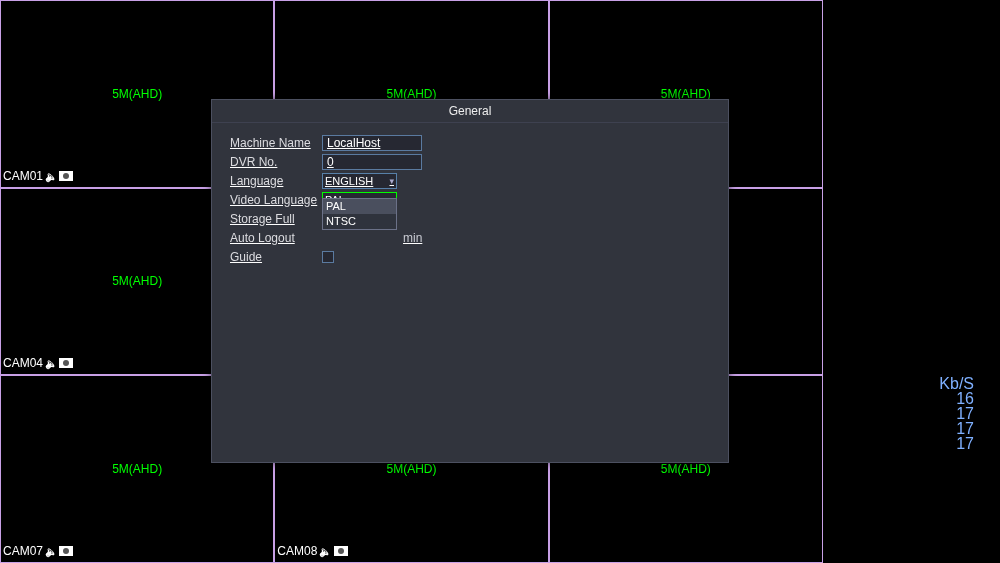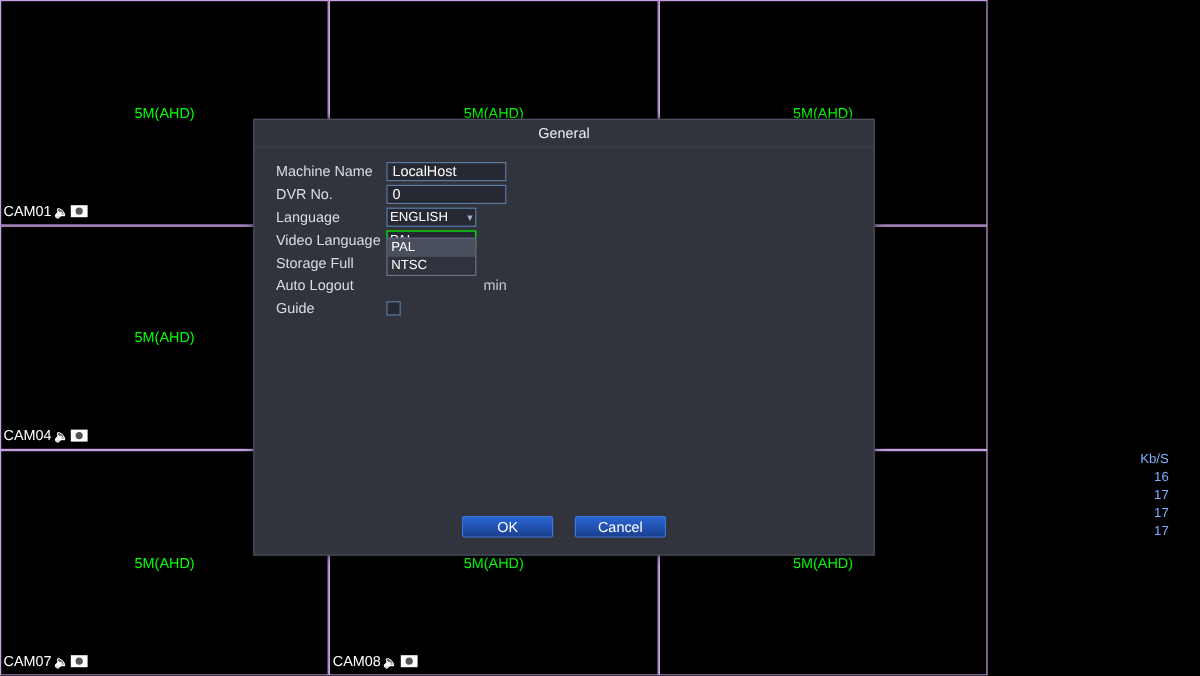--- a/index.html
+++ b/index.html
@@ -83,20 +83,21 @@
   }
   .dialog-title {
     text-align: center;
     padding: 4px 0;
     font-size: 12px;
     color: #eee;
     border-bottom: 1px solid #3e4150;
   }
   .form {
     padding: 10px 18px;
+    text-decoration: underline;
   }
   .form-row {
     display: flex;
     align-items: center;
     height: 19px;
     font-size: 12px;
     color: #dcdce0;
   }
   .form-label {
     width: 92px;
@@ -184,21 +185,21 @@
     border: 1px solid #3778e6;
     border-radius: 2px;
   }
 
   .stats {
     position: absolute;
     right: 26px;
     top: 376px;
     text-align: right;
     color: #7fb0ff;
-    font-size: 11px;
+    font-size: 16px;
     line-height: 15px;
     z-index:5;
   }
 </style>
 </head>
 <body>
 
 <div class="grid">
   <div class="cell">
     <div class="cell-label-center">5M(AHD)</div>
@@ -301,17 +302,13 @@
       <span class="unit">min</span>
     </div>
 
     <div class="form-row">
       <div class="form-label">Guide</div>
       <div class="checkbox"></div>
     </div>
 
   </div>
 
-  <div class="dialog-buttons">
-    <div class="btn">OK</div>
-    <div class="btn">Cancel</div>
-  </div>
 </div>
 
 </body></html>

